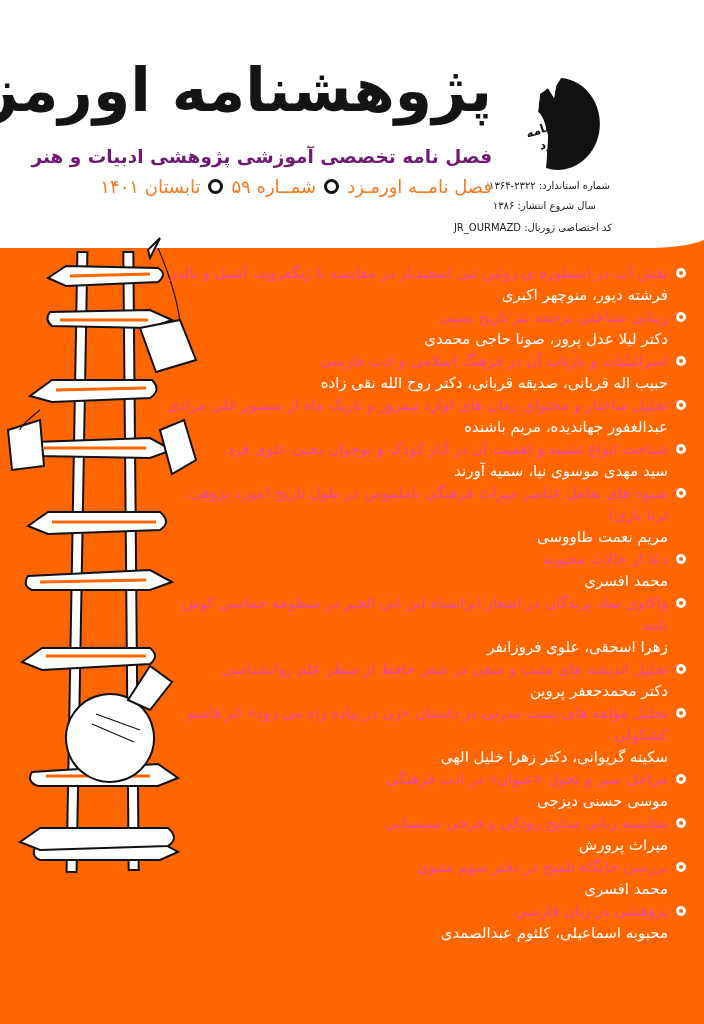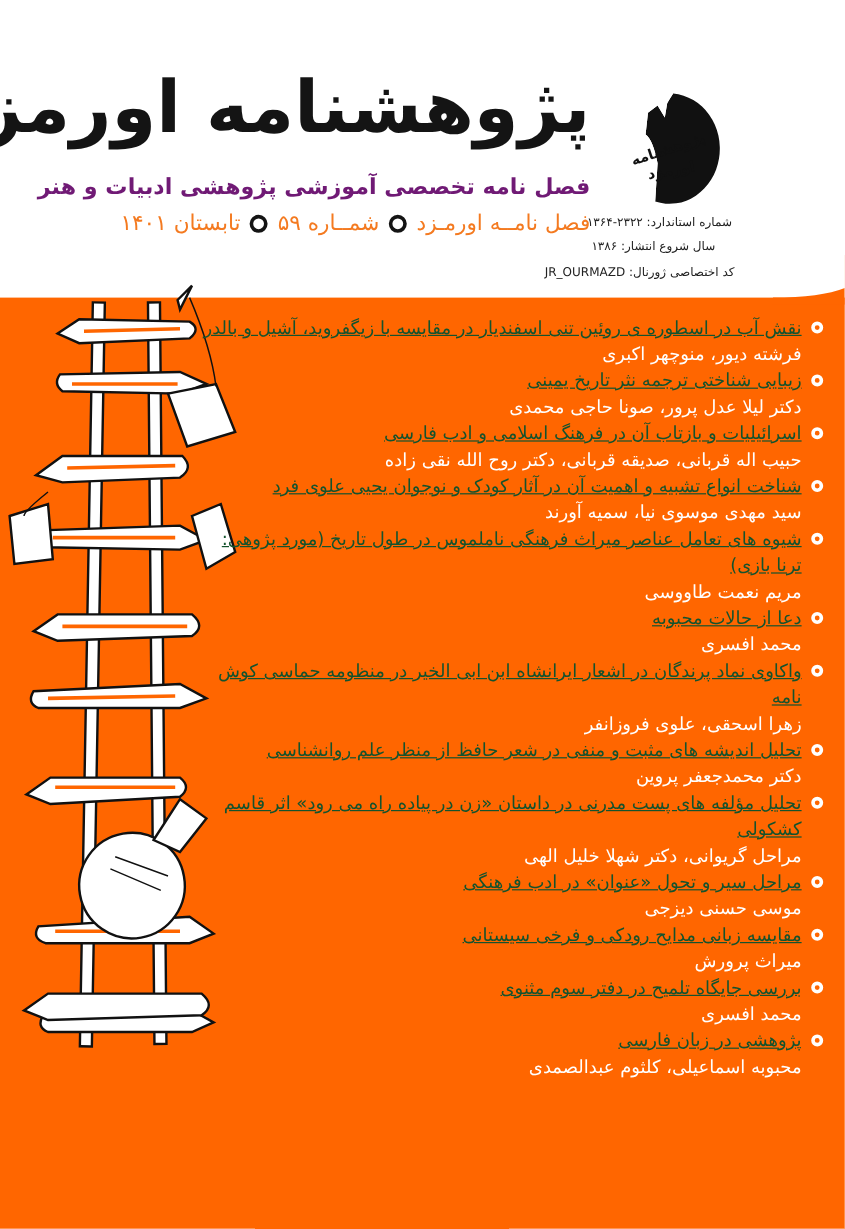--- a/index.html
+++ b/index.html
@@ -32,21 +32,21 @@
   .panel { position:absolute; left:0; top:248px; width:704px; height:776px; background:#ff6600; }
   .panel-curve { position:absolute; right:0; top:240px; width:60px; height:14px; }
 
   .ladder { position:absolute; left:0; top:230px; width:250px; height:660px; }
 
   .articles {
     position:absolute; right:18px; top:262px; width:520px; direction:rtl; text-align:right;
   }
   .article { position:relative; }
   .article .title {
-    font-size:15px; line-height:22px; color:#14532d; padding-right:18px; position:relative;text-decoration:underline;
+    font-size:15px; line-height:22px; color:#ec4899; padding-right:18px; position:relative;
   }
   .article .authors { font-size:15px; line-height:22px; color:#ffffff; padding-right:18px; }
   .bullet {
     position:absolute; right:0; top:6px; width:10px; height:10px; border-radius:50%;
     background:#ff6600; border:3px solid #ffffff; box-sizing:border-box;
   }
   .bullet::after { content:""; position:absolute; left:2px; top:2px; width:0; height:0; }
 </style>
 </head>
 <body>
@@ -134,20 +134,25 @@
     <div class="title">زیبایی شناختی ترجمه نثر تاریخ یمینی</div>
     <div class="authors">دکتر لیلا عدل پرور، صونا حاجی محمدی</div>
   </div>
   <div class="article">
     <span class="bullet"></span>
     <div class="title">اسرائیلیات و بازتاب آن در فرهنگ اسلامی و ادب فارسی</div>
     <div class="authors">حبیب اله قربانی، صدیقه قربانی، دکتر روح الله نقی زاده</div>
   </div>
   <div class="article">
     <span class="bullet"></span>
+    <div class="title">تحلیل ساختار و محتوای رمان های اوارد نیمروز و تاریک ماه از منصور علی مرادی</div>
+    <div class="authors">عبدالغفور جهاندیده، مریم باشنده</div>
+  </div>
+  <div class="article">
+    <span class="bullet"></span>
     <div class="title">شناخت انواع تشبیه و اهمیت آن در آثار کودک و نوجوان یحیی علوی فرد</div>
     <div class="authors">سید مهدی موسوی نیا، سمیه آورند</div>
   </div>
   <div class="article">
     <span class="bullet"></span>
     <div class="title">شیوه های تعامل عناصر میراث فرهنگی ناملموس در طول تاریخ (مورد پژوهی: ترنا بازی)</div>
     <div class="authors">مریم نعمت طاووسی</div>
   </div>
   <div class="article">
     <span class="bullet"></span>
@@ -160,21 +165,21 @@
     <div class="authors">زهرا اسحقی، علوی فروزانفر</div>
   </div>
   <div class="article">
     <span class="bullet"></span>
     <div class="title">تحلیل اندیشه های مثبت و منفی در شعر حافظ از منظر علم روانشناسی</div>
     <div class="authors">دکتر محمدجعفر پروین</div>
   </div>
   <div class="article">
     <span class="bullet"></span>
     <div class="title">تحلیل مؤلفه های پست مدرنی در داستان «زن در پیاده راه می رود» اثر قاسم کشکولی</div>
-    <div class="authors">مراحل گریوانی، دکتر شهلا خلیل الهی</div>
+    <div class="authors">سکینه گریوانی، دکتر زهرا خلیل الهی</div>
   </div>
   <div class="article">
     <span class="bullet"></span>
     <div class="title">مراحل سیر و تحول «عنوان» در ادب فرهنگی</div>
     <div class="authors">موسی حسنی دیزجی</div>
   </div>
   <div class="article">
     <span class="bullet"></span>
     <div class="title">مقایسه زبانی مدایح رودکی و فرخی سیستانی</div>
     <div class="authors">میراث پرورش</div>

